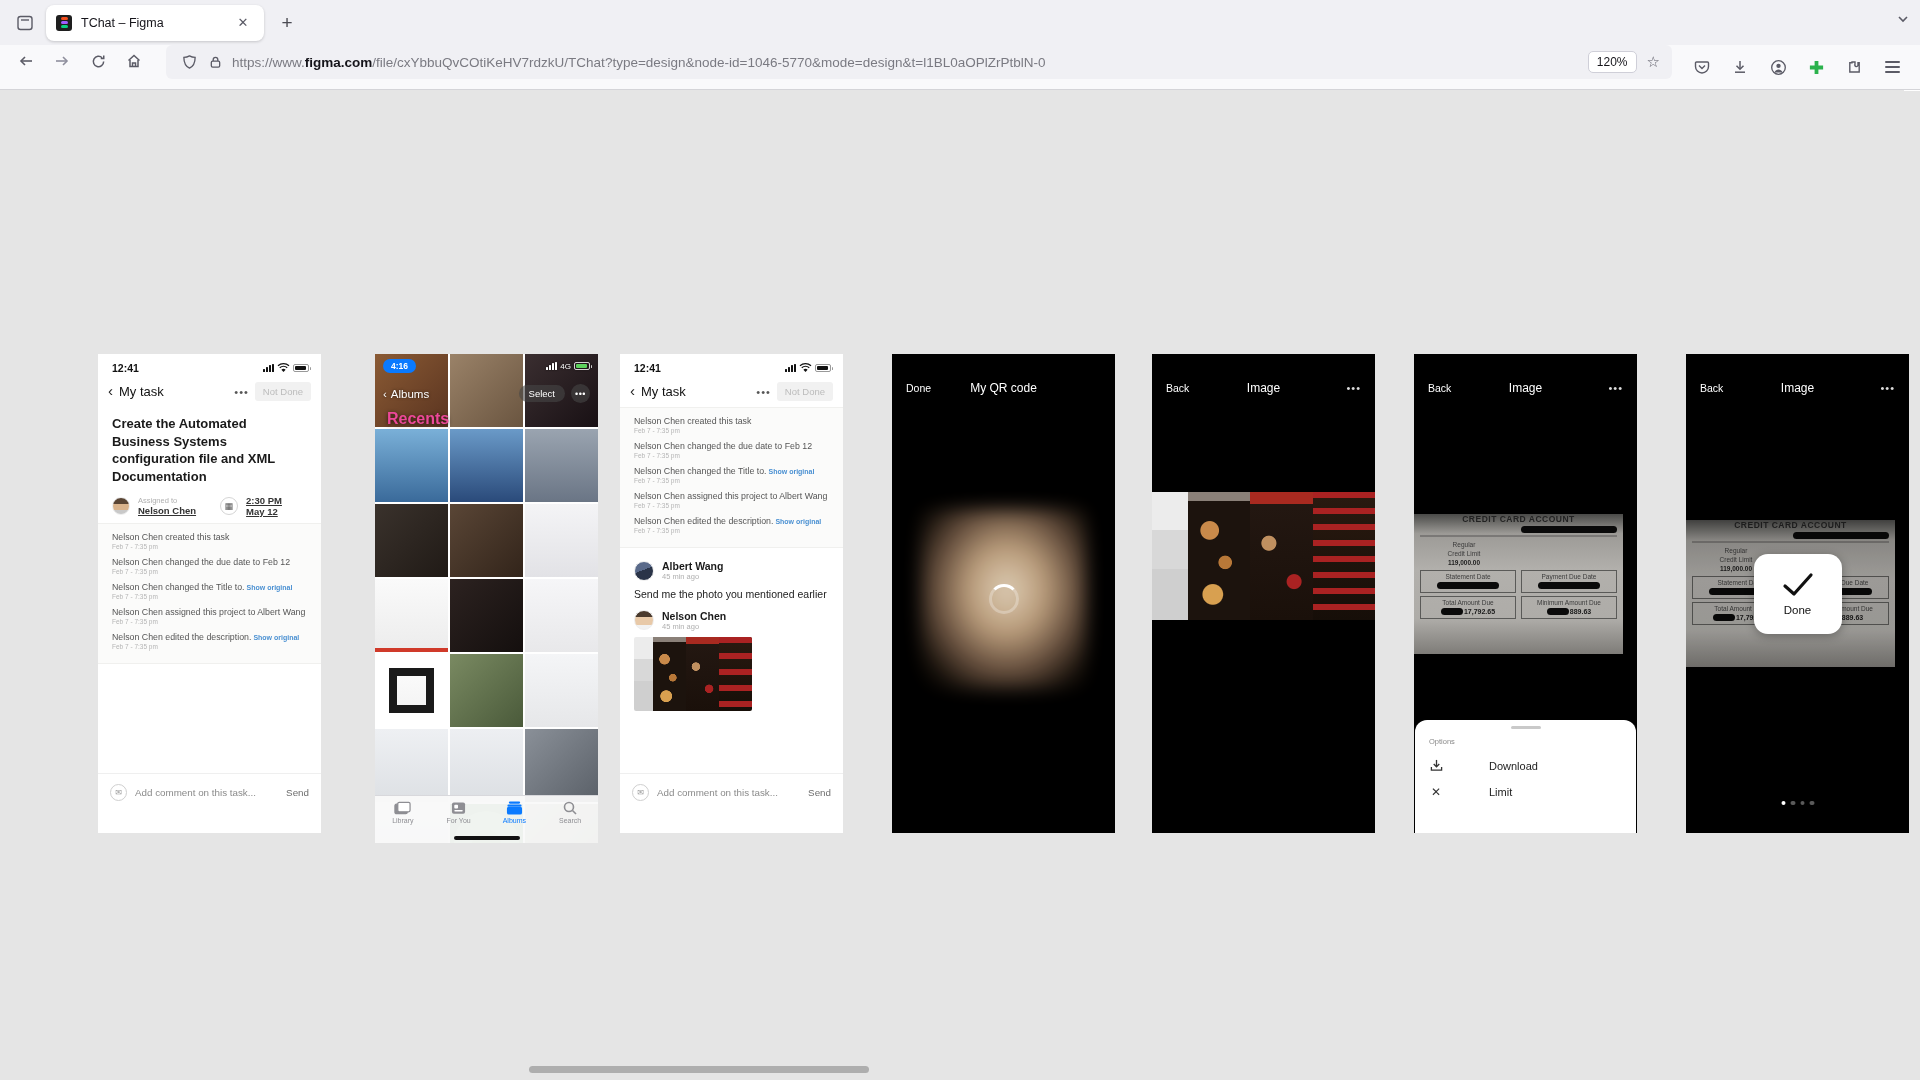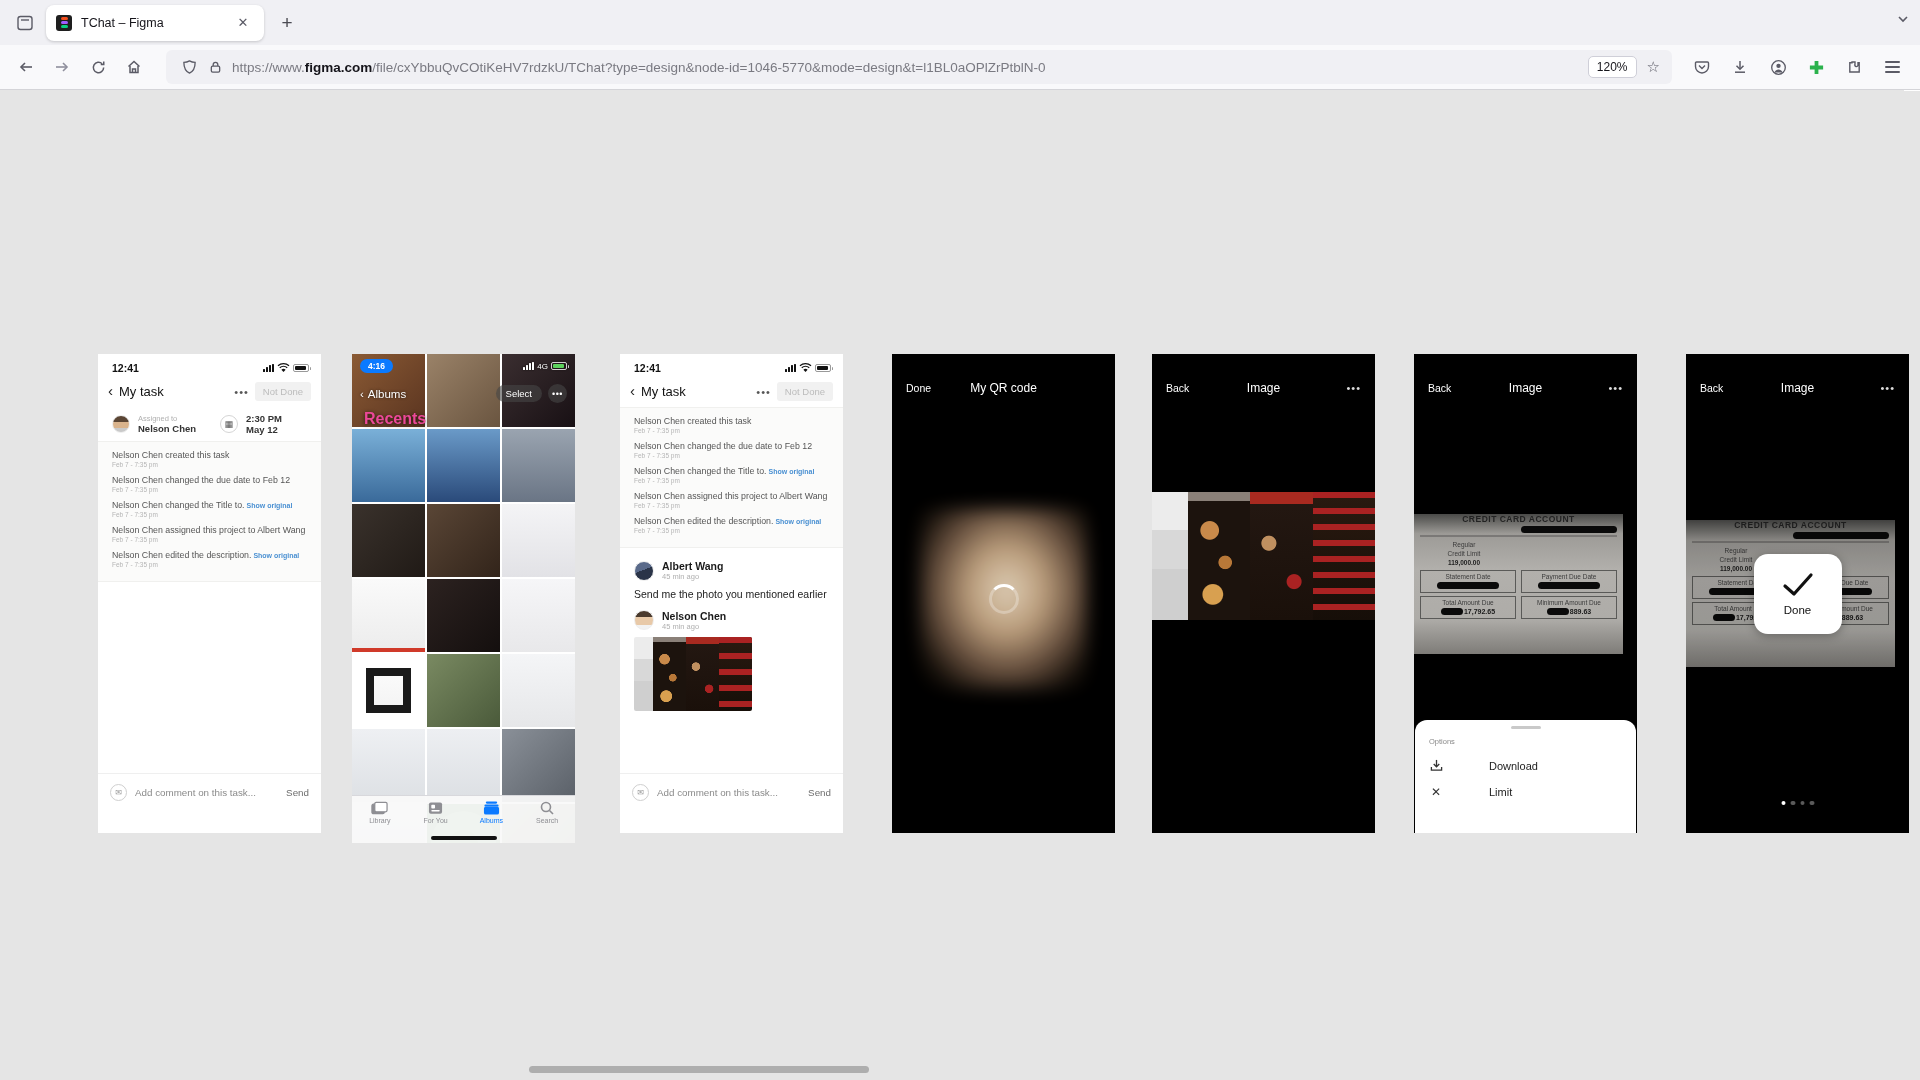--- a/index.html
+++ b/index.html
@@ -13,21 +13,21 @@
   .tab-favicon { width:16px; height:16px; border-radius:3px; background:#1e1e1e; display:flex; align-items:center; justify-content:center; flex-direction:column; gap:1px; }
   .tab-favicon i { display:block; width:7px; height:3px; border-radius:2px; }
   .tab-favicon i:nth-child(1){ background:#f24e1e; }
   .tab-favicon i:nth-child(2){ background:#a259ff; }
   .tab-favicon i:nth-child(3){ background:#0acf83; }
   .tab-title { flex:1; margin-left:9px; font-size:12.5px; color:#15141a; white-space:nowrap; overflow:hidden; }
   .tab-close { width:22px; height:22px; border-radius:4px; display:flex; align-items:center; justify-content:center; color:#5b5b66; font-size:13px; }
   .newtab-btn { width:30px; height:30px; margin-left:8px; border-radius:6px; color:#4a4a52; font-size:19px; font-weight:300; display:flex; align-items:center; justify-content:center; }
   .tab-list-btn { position:absolute; right:10px; top:12px; color:#5b5b66; }
 
-  .toolbar { position:absolute; top:45px; left:0; width:1920px; height:45px; background:#f9f9fb; border-bottom:1px solid #d4d4d8; display:flex; align-items:center; }
+  .toolbar { position:absolute; top:45px; left:0; width:1920px; height:45px; background:#f9f9fb; border-bottom:1px solid #d4d4d8; display:flex; }
   .nav-ic { width:32px; height:32px; border-radius:6px; display:flex; align-items:center; justify-content:center; color:#5b5b66; }
   .nav-ic svg { display:block; }
   .toolbar .nav-group { display:flex; gap:4px; margin-left:10px; }
   .urlbar { flex:1; height:34px; margin:0 14px 0 16px; background:#f0f0f4; border-radius:6px; display:flex; align-items:center; padding:0 10px; }
   .urlbar .u-ic { display:flex; align-items:center; justify-content:center; width:26px; color:#5b5b66; }
   .url-text { flex:1; font-size:13.5px; color:#7a7a82; white-space:nowrap; overflow:hidden; margin-left:4px; }
   .url-text .domain { color:#15141a; font-weight:700; }
   .zoom-badge { background:#fff; border:1px solid #cfcfd8; border-radius:5px; font-size:12px; color:#15141a; padding:3px 8px; margin-right:10px; }
   .star { color:#5b5b66; font-size:15px; margin-right:2px; }
   .right-icons { display:flex; gap:6px; align-items:center; margin-right:12px; }
@@ -53,21 +53,21 @@
   .chev { font-size:15px; color:#222; line-height:1; margin-top:-2px; }
   .nav-title { font-size:13px; font-weight:400; color:#111; }
   .dots3 { margin-left:auto; color:#555; font-size:11px; letter-spacing:1px; }
   .notdone { background:#f1f1f1; color:#bcbcbc; font-size:9.5px; padding:4px 8px; border-radius:3px; }
 
   .task-title { padding:8px 14px 4px; font-size:13px; font-weight:700; color:#1a1a1a; line-height:1.35; }
   .meta { display:flex; align-items:center; padding:6px 14px; gap:8px; }
   .avatar { width:18px; height:18px; border-radius:50%; background:linear-gradient(180deg,#5a4534 0 38%,#d9b38c 38% 75%,#c9c9c9 75%); border:1px solid #eee; }
   .meta-col { display:flex; flex-direction:column; }
   .meta-small { font-size:7.5px; color:#b0b0b0; }
-  .meta-name { font-size:9.5px; color:#333; font-weight:600; }
+  .meta-name { font-size:9.5px; color:#333; font-weight:600;text-decoration:underline; }
   .cal-ic { width:18px; height:18px; border-radius:50%; border:1px solid #d5d5d5; display:flex; align-items:center; justify-content:center; font-size:9px; color:#555; margin-left:16px; }
   .desc { padding:6px 14px; font-size:9.8px; color:#6b6b6b; line-height:1.42; }
   .clip-top { overflow:hidden; max-height:64px; }
   .clip-top > div { margin-top:-5px; }
   .activity { background:#fbfbfa; border-top:1px solid #f0f0ee; border-bottom:1px solid #f0f0ee; padding:8px 14px 6px; }
   .act-item { margin-bottom:7px; }
   .act-text { font-size:8.8px; color:#555; }
   .act-link { color:#4a90d2; font-size:7px; font-weight:600; margin-left:2px; }
   .act-time { font-size:6.5px; color:#b5b5b5; margin-top:1px; }
   .commentbar { position:absolute; left:0; right:0; bottom:22px; border-top:1px solid #efefef; display:flex; align-items:center; padding:10px 12px; gap:8px; background:#fff; }
@@ -306,20 +306,21 @@
               <i></i>
             </span>
         </span>
       </div>
       <div class="navrow">
         <span class="chev">‹</span>
         <span class="nav-title">My task</span>
         <span class="dots3">•••</span>
         <span class="notdone">Not Done</span>
       </div>
+      <div class="task-title">Create the Automated Business Systems configuration file and XML Documentation</div>
       <div class="meta">
         <span class="avatar"></span>
         <span class="meta-col">
           <span class="meta-small">Assigned to</span>
           <span class="meta-name">Nelson Chen</span>
         </span>
         <span class="cal-ic">▦</span>
         <span class="meta-col">
           <span class="meta-name">2:30 PM</span>
           <span class="meta-name">May 12</span>
@@ -347,21 +348,21 @@
             <div class="act-time">Feb 7 - 7:35 pm</div>
           </div>
       </div>
       <div class="commentbar">
         <span class="env-circ">✉</span>
         <span class="comment-ph">Add comment on this task...</span>
         <span class="send-btn">Send</span>
       </div>
     </div>
 
-    <div class="frame tall" style="left:352px;">
+    <div class="frame tall" style="left:375px;">
 
       <div class="photo-grid">
           <div class="tile" style="background:linear-gradient(135deg,#8a5a34,#5a3420)"></div>
           <div class="tile" style="background:linear-gradient(135deg,#9a8268,#6a5540)"></div>
           <div class="tile" style="background:linear-gradient(135deg,#3a2e30,#181014)"></div>
           <div class="tile" style="background:linear-gradient(180deg,#7ab0d8,#3a6a9a)"></div>
           <div class="tile" style="background:linear-gradient(180deg,#6a9ac8,#2a4a7a)"></div>
           <div class="tile" style="background:linear-gradient(180deg,#9aa4b0,#6a7585)"></div>
           <div class="tile" style="background:linear-gradient(135deg,#3a322c,#201a16)"></div>
           <div class="tile" style="background:linear-gradient(135deg,#5a4636,#32241a)"></div>

